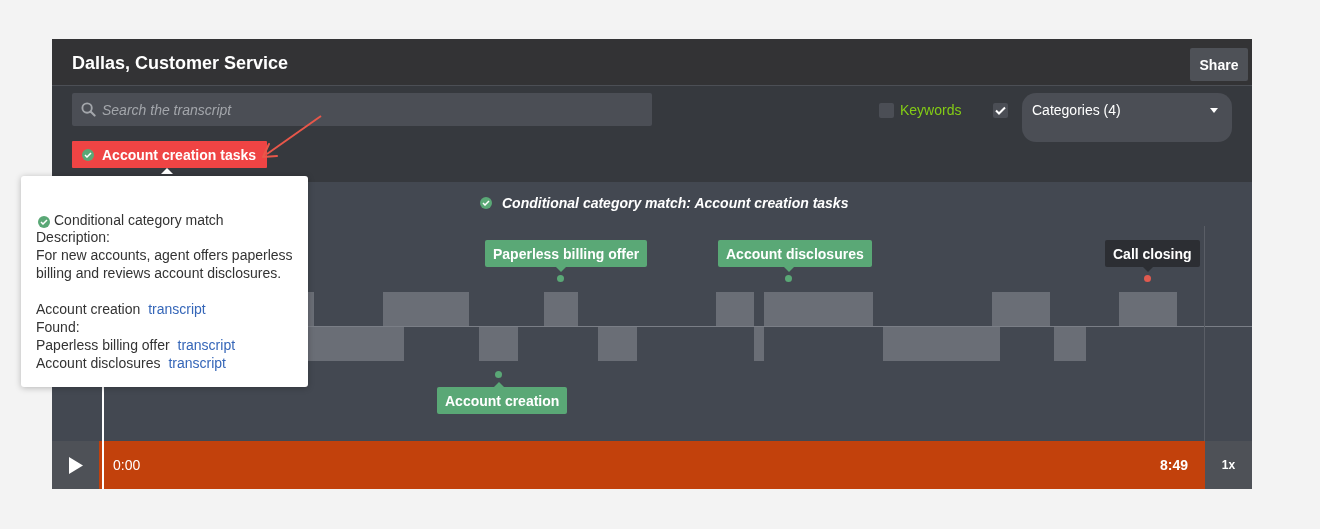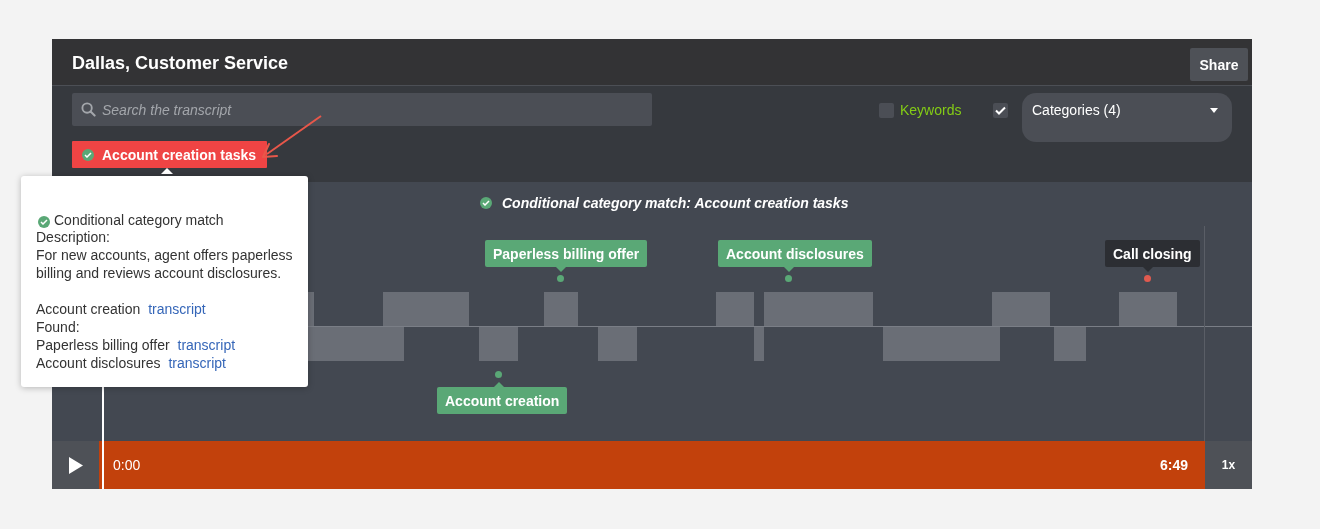--- a/index.html
+++ b/index.html
@@ -133,21 +133,21 @@
   </div>
 
   <div class="controls">
     <div class="play">
       <svg width="14" height="17" viewBox="0 0 14 17">
           <path d="M0 0 L14 8.5 L0 17 Z" fill="#fff"></path>
         </svg>
     </div>
     <div class="handle"></div>
     <div class="t-start">0:00</div>
-    <div class="t-end">6:49</div>
+    <div class="t-end">8:49</div>
     <div class="speed">1x</div>
   </div>
 </div>
 
 <svg style="position:absolute;left:255px;top:112px;" width="72" height="50" viewBox="0 0 72 50">
   <line x1="66" y1="4" x2="12" y2="42" stroke="#e8574a" stroke-width="2"></line>
   <path d="M8 45 L14 32 M8 45 L22 44" fill="none" stroke="#e8574a" stroke-width="2" stroke-linecap="round"></path>
 </svg>
 
 <div class="popover">

